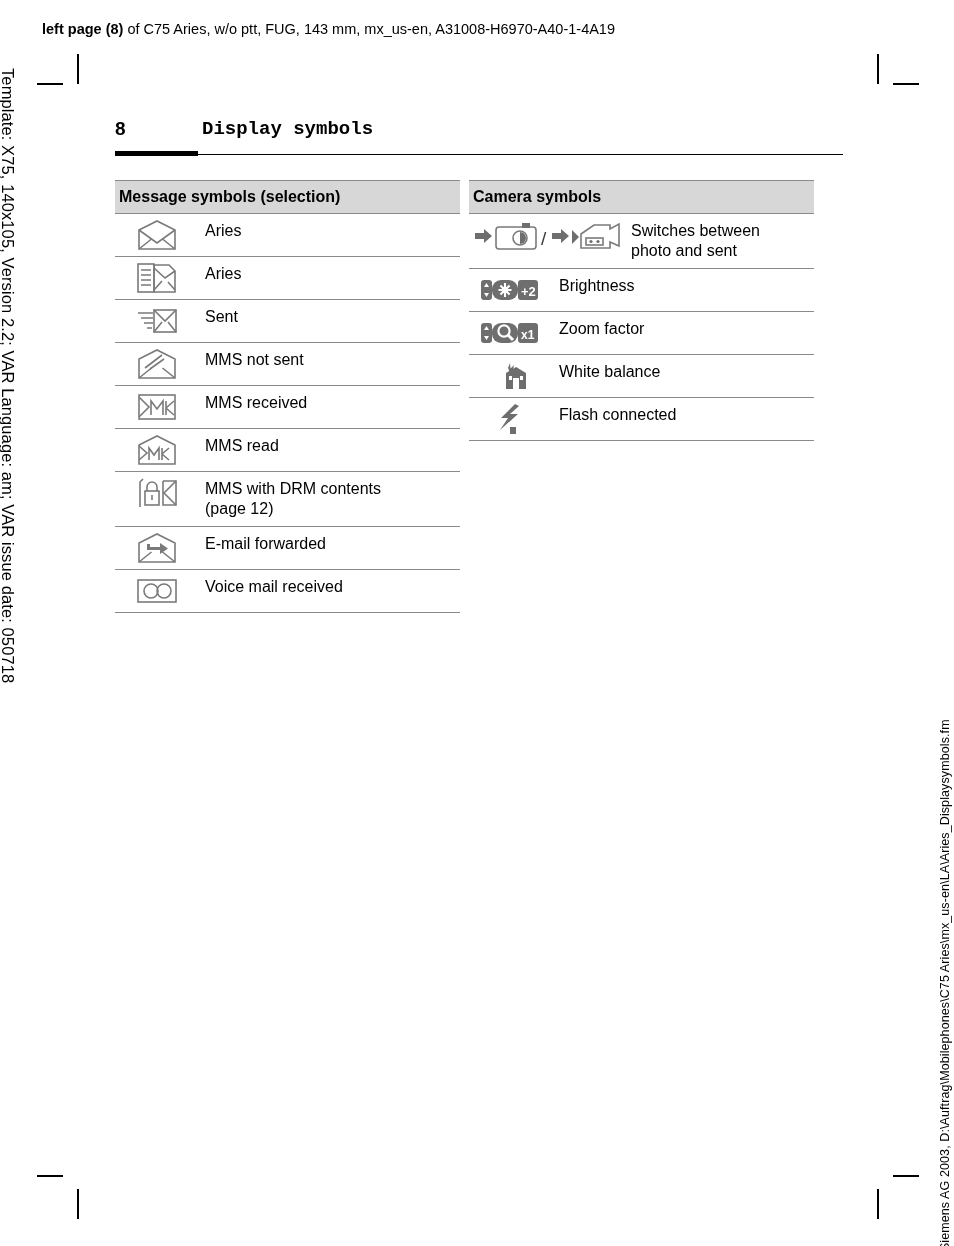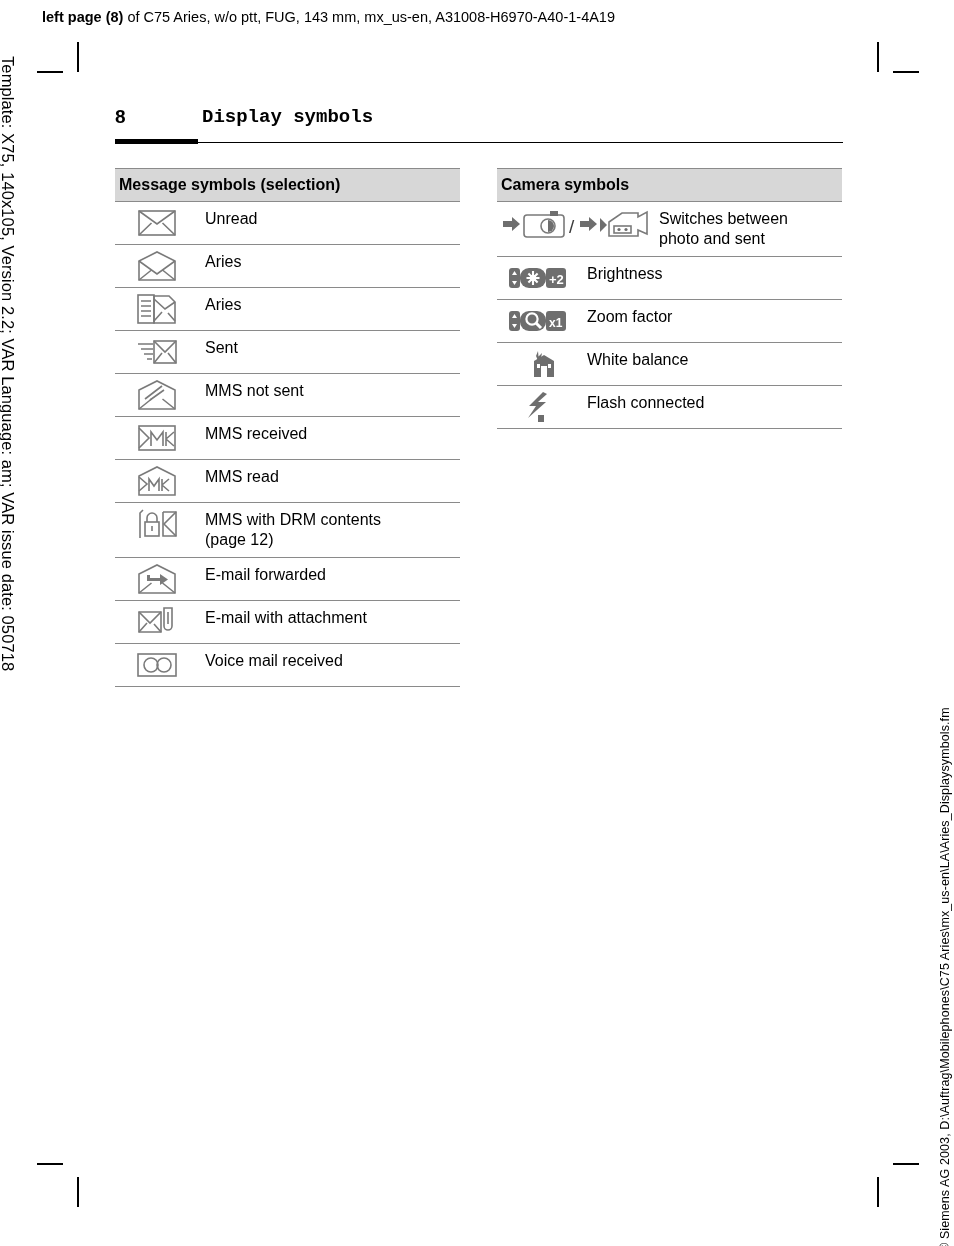--- a/index.html
+++ b/index.html
@@ -2,21 +2,21 @@
 <html><head>
 <meta charset="utf-8">
 <style>
   html,body{margin:0;padding:0;background:#fff;}
   body{
     width:954px;height:1246px;position:relative;overflow:hidden;
     font-family:"Liberation Sans","DejaVu Sans",sans-serif;
     color:#000;
     -webkit-font-smoothing:antialiased;
   }
-  .page{position:absolute;inset:0;}
+  .page{position:absolute;inset:0;margin-top:12px;}
 
   
   .doc-header{
     position:absolute;left:42px;top:8px;width:880px;
     font-size:14.5px;line-height:18px;white-space:nowrap;
   }
   .doc-header .strong{font-weight:bold;}
 
   
   .mark{position:absolute;background:#000;}
@@ -53,21 +53,21 @@
   .rule-thick{
     position:absolute;left:115px;top:139px;width:83px;height:5px;background:#000;
   }
   .rule-thin{
     position:absolute;left:198px;top:141.5px;width:645px;height:1.5px;background:#000;
   }
 
   
   .tbl{position:absolute;width:345px;}
   .tbl.left{left:115px;top:168px;}
-  .tbl.right{left:497px;top:168px;}
+  .tbl.right{left:469px;top:168px;}
 
   .tbl .head{
     background:#d7d7d7;
     border-top:1px solid #8a8a8a;
     border-bottom:1px solid #8a8a8a;
     font-size:16px;font-weight:bold;
     padding:6px 0 6px 4px;
     line-height:20px;
   }
   .row{
@@ -120,29 +120,20 @@
   <div class="title-row">
     <span class="pageno">8</span>
     <span class="ttl">Display symbols</span>
   </div>
   <div class="rule-thick"></div>
   <div class="rule-thin"></div>
 
   <div class="tbl left">
     <div class="head">Message symbols (selection)</div>
 
-    <div class="row">
-      <div class="ic">
-        <svg width="38" height="26" viewBox="0 0 38 26">
-            <rect class="sym" x="1" y="1" width="36" height="24"></rect>
-            <path class="sym" d="M1 1 L19 14 L37 1 M1 25 L13.5 13 M37 25 L24.5 13"></path>
-          </svg>
-      </div>
-      <div class="lbl">Unread</div>
-    </div>
 
     <div class="row">
       <div class="ic">
         <svg width="38" height="30" viewBox="0 0 38 30">
             <path class="sym" d="M1 29 L1 10 L19 1 L37 10 L37 29 Z"></path>
             <path class="sym" d="M1 10 L19 23 L37 10 M1 29 L13.5 19 M37 29 L24.5 19"></path>
           </svg>
       </div>
       <div class="lbl">Aries</div>
     </div>
@@ -226,31 +217,20 @@
       <div class="ic">
         <svg width="38" height="30" viewBox="0 0 38 30">
             <path class="sym" d="M1 29 L1 10 L19 1 L37 10 L37 29 Z"></path>
             <path class="sym" d="M1 29 L13.5 19 M37 29 L24.5 19"></path>
             <path class="symf" d="M9 11 L9 17 L22 17 L22 21 L30 15.5 L22 10 L22 14 L12 14 L12 11 Z"></path>
           </svg>
       </div>
       <div class="lbl">E-mail forwarded</div>
     </div>
 
-    <div class="row">
-      <div class="ic">
-        <svg width="40" height="32" viewBox="0 0 40 32">
-            <path class="sym" d="M2 6 L24 6 L24 26 L2 26 Z"></path>
-            <path class="sym" d="M2 6 L13 17 L24 6 M2 26 L10 17 M24 26 L17 18"></path>
-            <path class="sym" d="M27 2 L35 2 L35 20 A4 4 0 0 1 27 20 Z"></path>
-            <path class="sym" d="M31 6 L31 18"></path>
-          </svg>
-      </div>
-      <div class="lbl">E-mail with attachment</div>
-    </div>
 
     <div class="row">
       <div class="ic">
         <svg width="40" height="24" viewBox="0 0 40 24">
             <rect class="sym" x="1" y="1" width="38" height="22"></rect>
             <circle class="sym" cx="14" cy="12" r="7"></circle>
             <circle class="sym" cx="27" cy="12" r="7"></circle>
           </svg>
       </div>
       <div class="lbl">Voice mail received</div>

